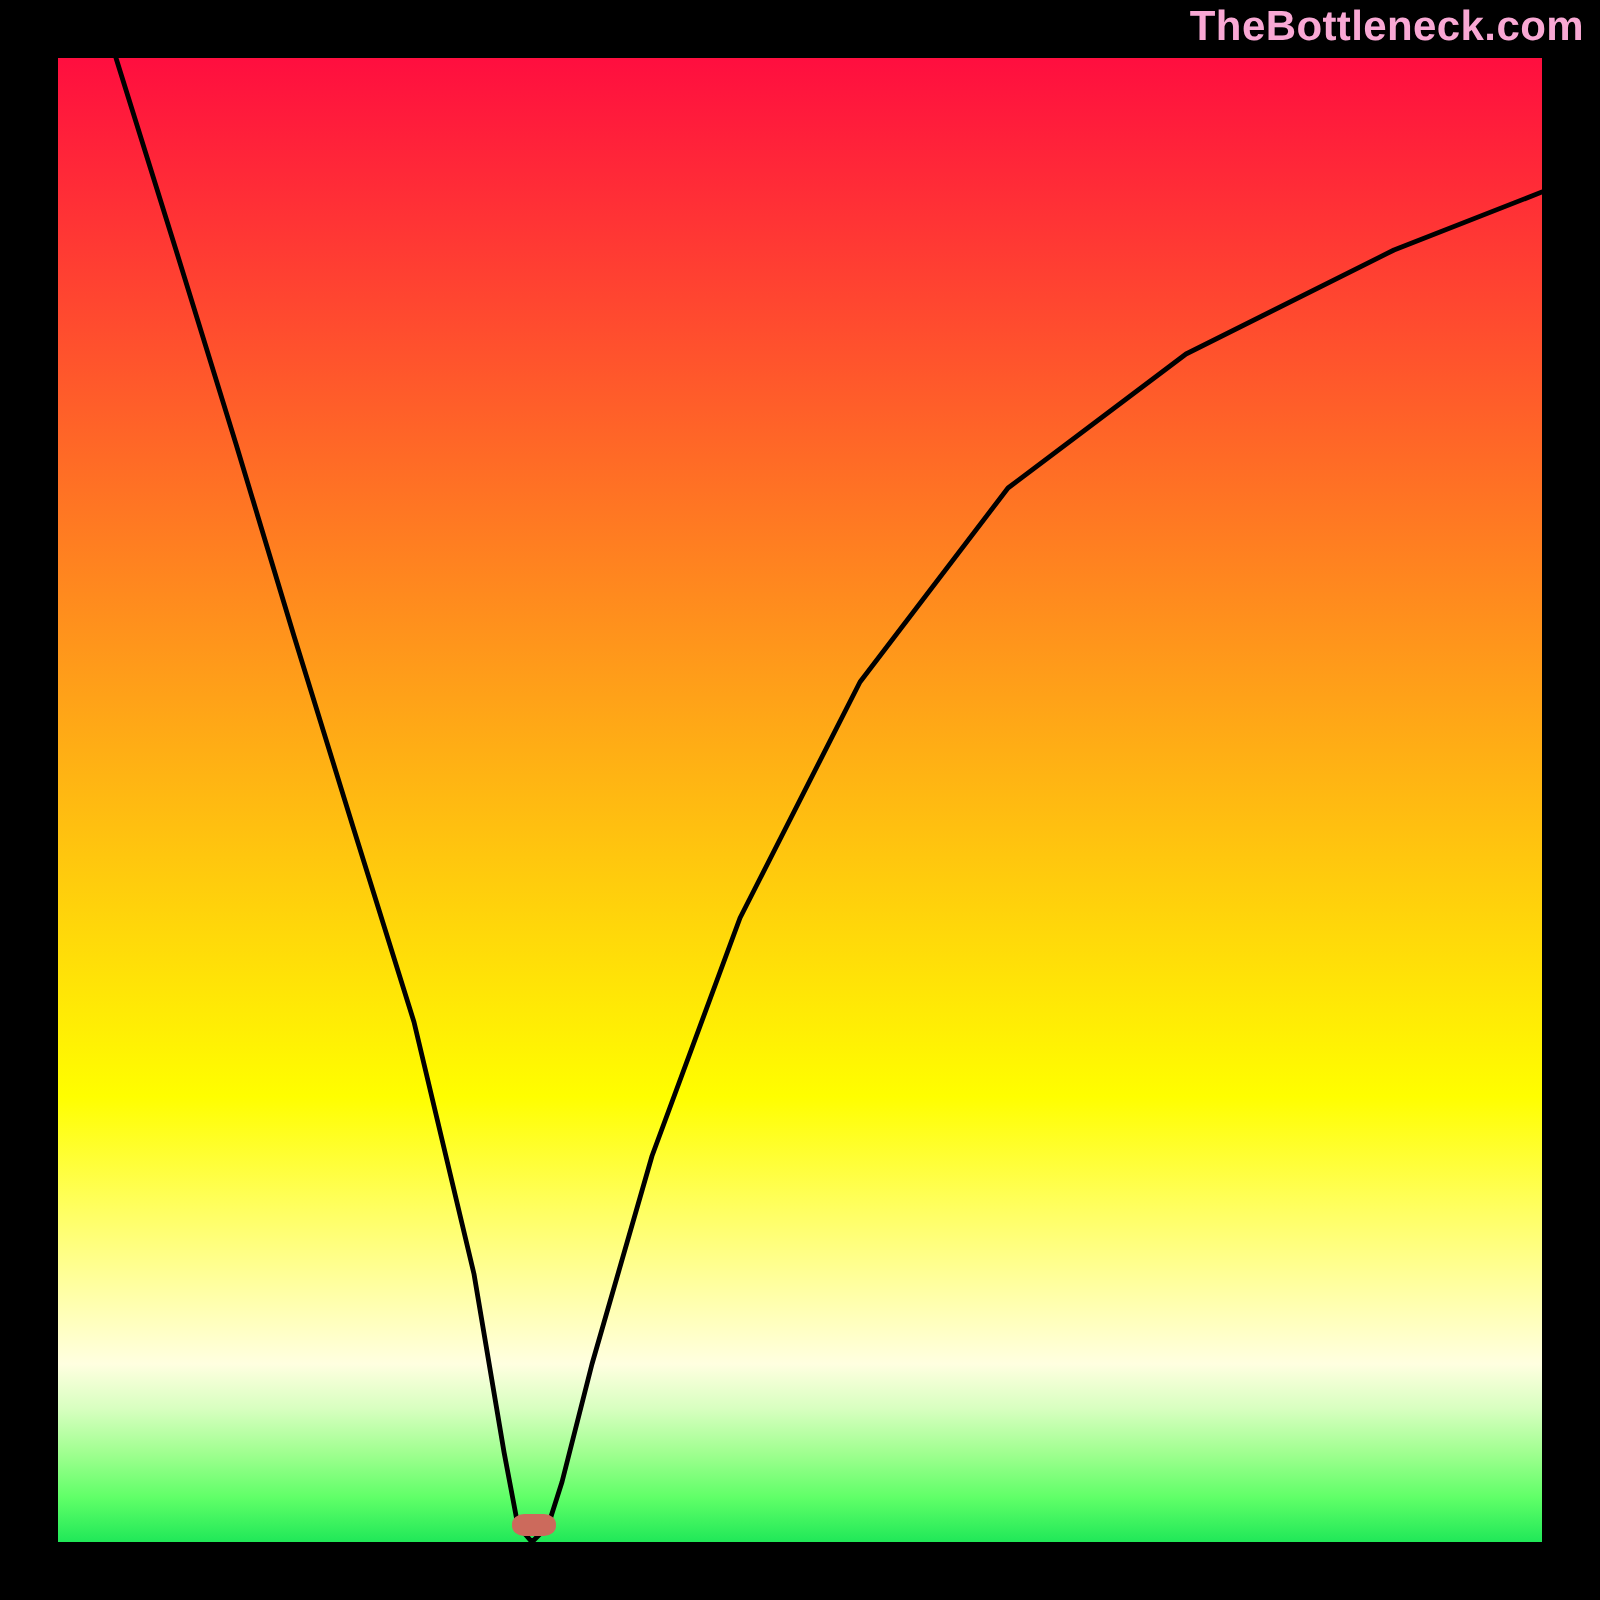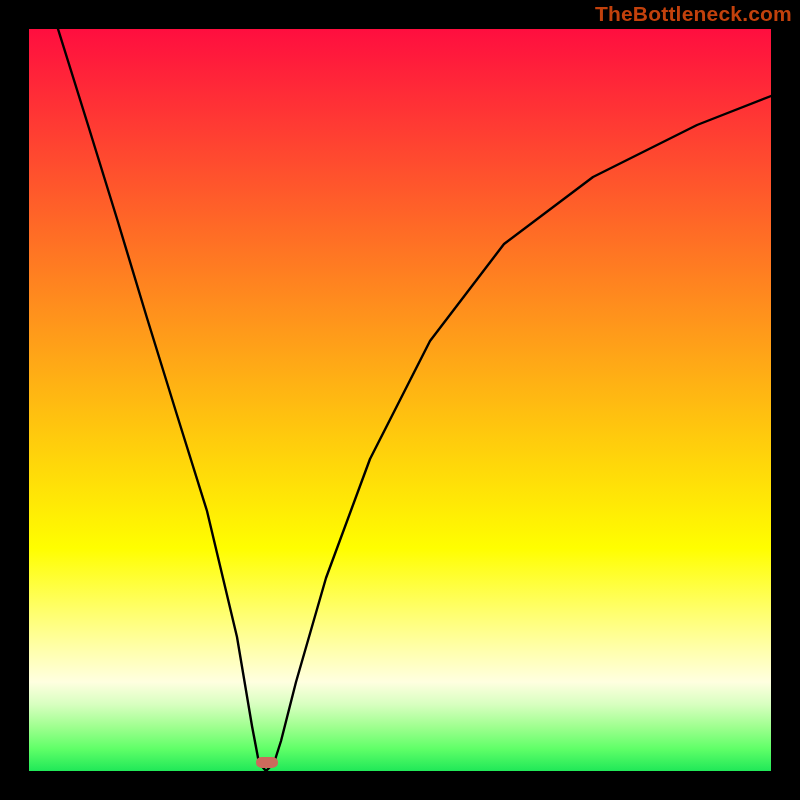--- a/index.html
+++ b/index.html
@@ -35,21 +35,21 @@
       #20e858 100%
     );
   }
 
   .watermark {
     position: absolute;
     top: 2px;
     right: 8px;
     font-size: 21px;
     font-weight: 600;
-    color: #c2410c;
+    color: #f9a8d4;
     letter-spacing: 0.2px;
     user-select: none;
   }
 
   .curve-svg {
     position: absolute;
     left: 0; top: 0;
     width: 742px; height: 742px;
   }
 

